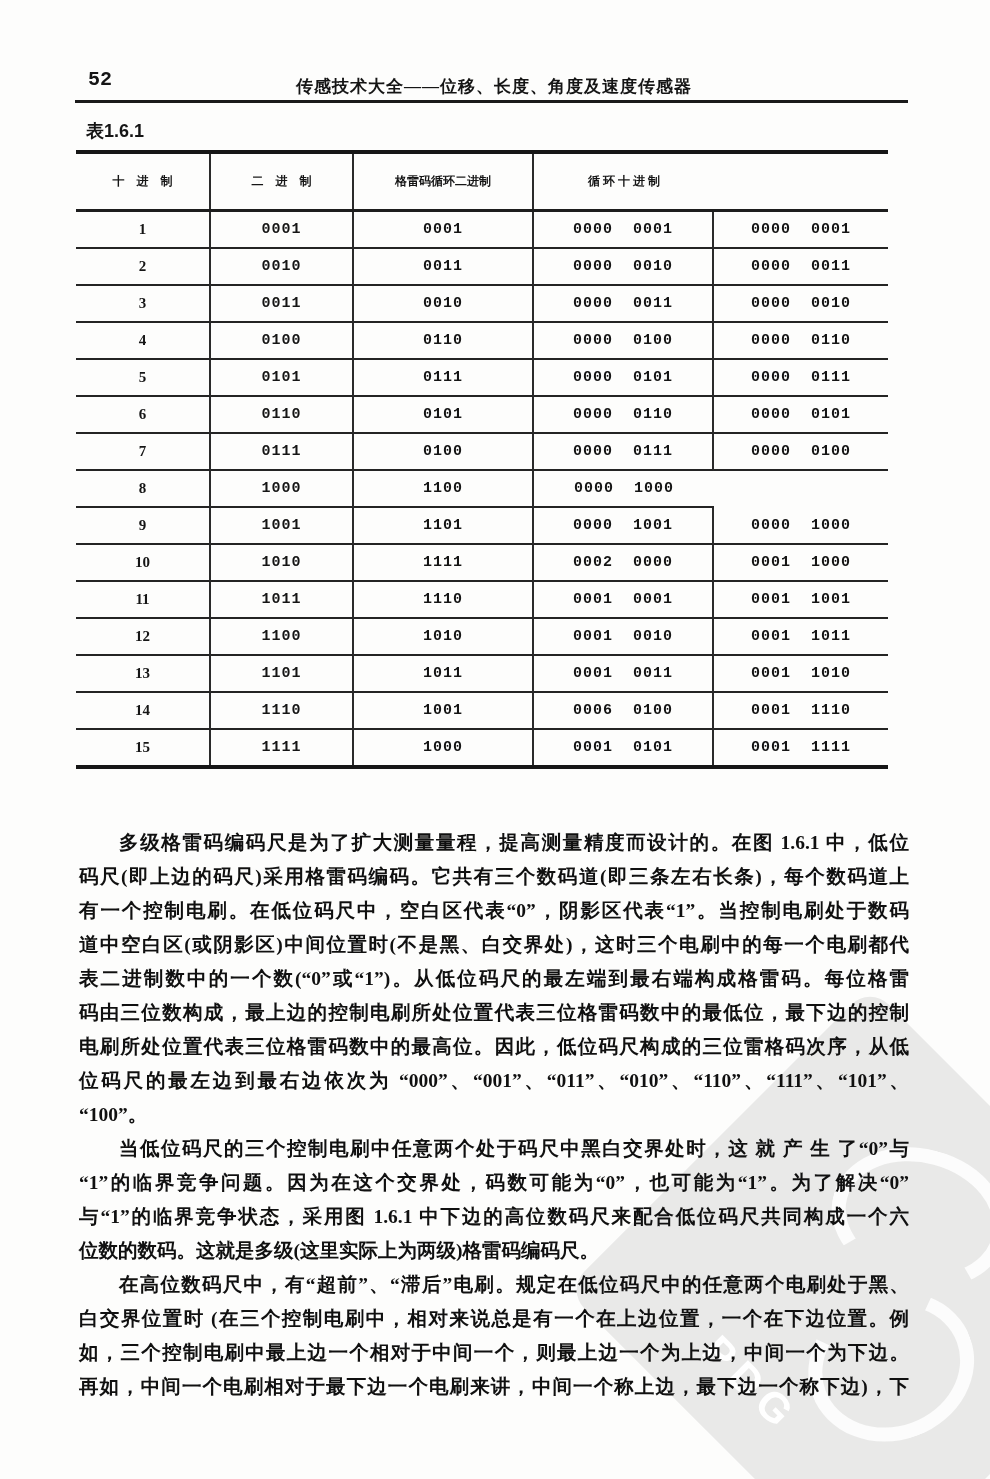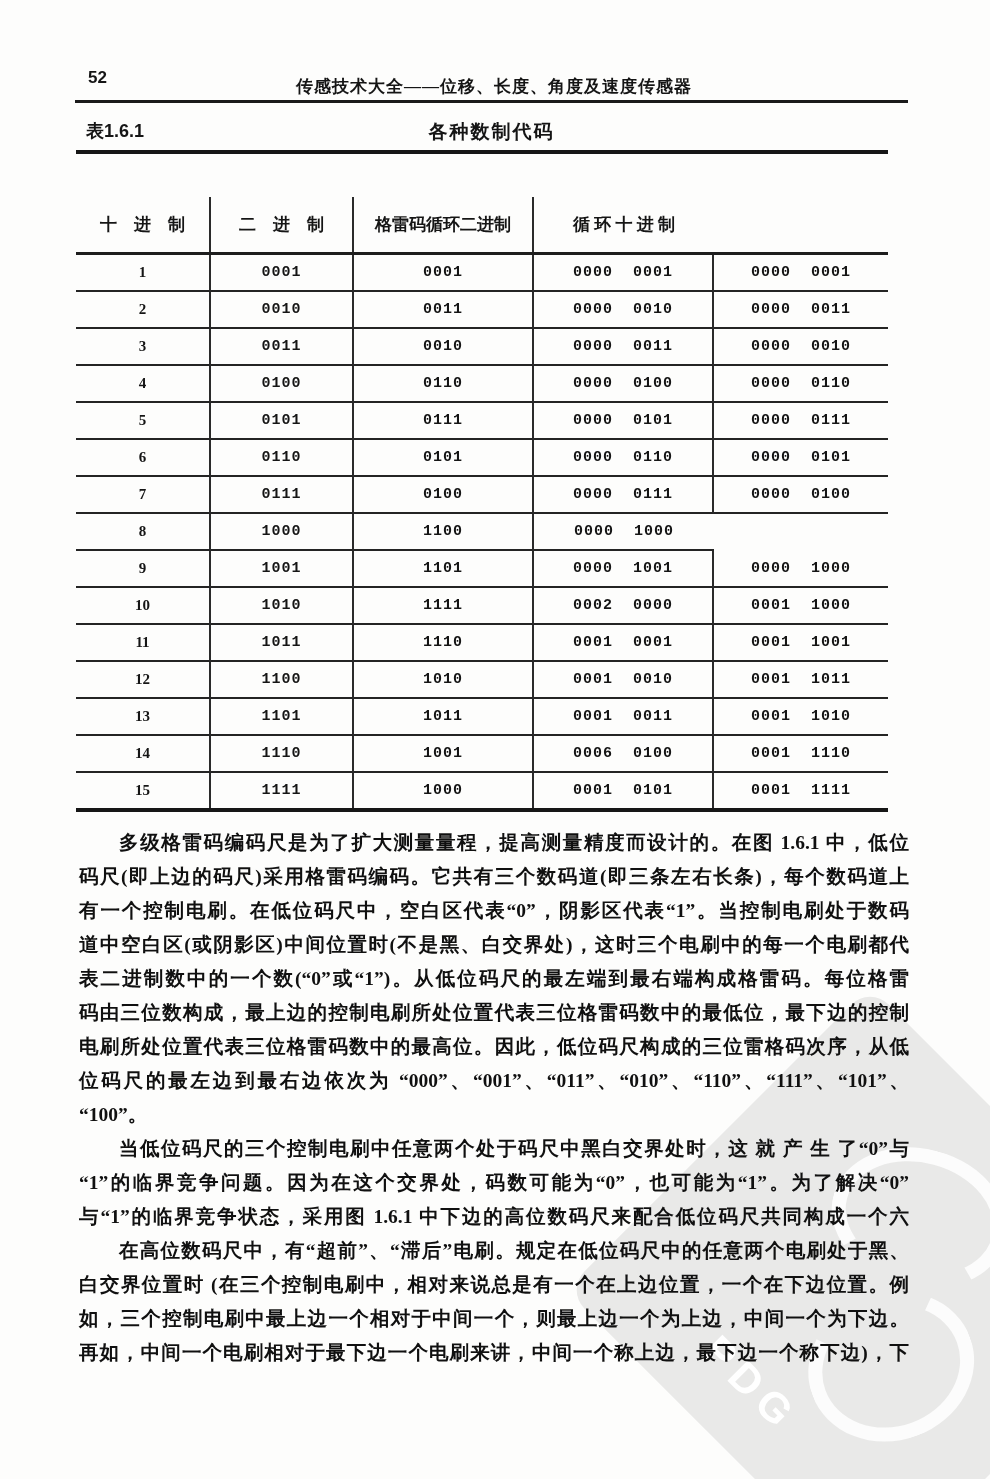--- a/index.html
+++ b/index.html
@@ -28,22 +28,22 @@
     transform:rotate(45deg);
     font-family:"Liberation Sans",sans-serif;
     font-weight:bold;font-size:42px;letter-spacing:8px;color:#ffffff;
   }
   
   .running-head{
     position:absolute;left:78px;right:80px;top:66px;height:26px;z-index:2;
   }
   .page-num{
     position:absolute;left:10px;top:2px;
-    font-family:Liberation Sans, sans-serif;
-    font-weight:bold;font-size:17px;
+    font-family:Liberation Mono, monospace;
+    font-weight:bold;font-size:20px;
   }
   .head-title{
     position:absolute;left:0;right:0;top:2px;text-align:center;
     font-size:17px;font-weight:bold;letter-spacing:1px;margin-top:7px;
   }
   .rule-top{
     position:absolute;left:75px;right:82px;top:100px;height:3px;background:#1a1a1a;z-index:2;
   }
   
   .caption-row{
@@ -66,21 +66,21 @@
   }
   .trow{
     display:grid;
     grid-template-columns:135px 143px 180px 180px 174px;
   }
   .thead{
     border-bottom:3px solid #1d1d1d;
   }
   .thead .tcell{
     height:55px;line-height:55px;
-    font-weight:bold;font-size:17px;margin-top:43px;
+    font-weight:bold;font-size:12px;
   }
   .tcell{
     text-align:center;
     border-right:2px solid #2a2a2a;
     overflow:hidden;white-space:pre;
   }
   .tcell:last-child{border-right:none;}
   .drow .tcell{
     height:35px;line-height:35px;
     border-bottom:2px solid #242424;
@@ -116,21 +116,20 @@
   <div class="wm-text">PDG</div>
 
   <div class="running-head">
     <span class="page-num">52</span>
     <span class="head-title">传感技术大全——位移、长度、角度及速度传感器</span>
   </div>
   <div class="rule-top"></div>
 
   <div class="caption-row">
     <span class="tbl-label">表1.6.1</span>
-    <span class="tbl-caption">各种数制代码</span>
   </div>
 
   <div class="code-table">
     <div class="trow thead">
       <div class="tcell">十　进　制</div>
       <div class="tcell">二　进　制</div>
       <div class="tcell">格雷码循环二进制</div>
       <div class="tcell">循 环 十 进 制</div>
     </div>
     <div id="tbody">
@@ -247,19 +246,20 @@
       <div class="tline">有一个控制电刷。在低位码尺中，空白区代表“0”，阴影区代表“1”。当控制电刷处于数码</div>
       <div class="tline">道中空白区(或阴影区)中间位置时(不是黑、白交界处)，这时三个电刷中的每一个电刷都代</div>
       <div class="tline">表二进制数中的一个数(“0”或“1”)。从低位码尺的最左端到最右端构成格雷码。每位格雷</div>
       <div class="tline">码由三位数构成，最上边的控制电刷所处位置代表三位格雷码数中的最低位，最下边的控制</div>
       <div class="tline">电刷所处位置代表三位格雷码数中的最高位。因此，低位码尺构成的三位雷格码次序，从低</div>
       <div class="tline">位码尺的最左边到最右边依次为 “000”、“001”、“011”、“010”、“110”、“111”、“101”、</div>
       <div class="tline flush">“100”。</div>
       <div class="tline indent">当低位码尺的三个控制电刷中任意两个处于码尺中黑白交界处时，这 就 产 生 了“0”与</div>
       <div class="tline">“1”的临界竞争问题。因为在这个交界处，码数可能为“0”，也可能为“1”。为了解决“0”</div>
       <div class="tline">与“1”的临界竞争状态，采用图 1.6.1 中下边的高位数码尺来配合低位码尺共同构成一个六</div>
+      <div class="tline flush">位数的数码。这就是多级(这里实际上为两级)格雷码编码尺。</div>
       <div class="tline indent">在高位数码尺中，有“超前”、“滞后”电刷。规定在低位码尺中的任意两个电刷处于黑、</div>
       <div class="tline">白交界位置时 (在三个控制电刷中，相对来说总是有一个在上边位置，一个在下边位置。例</div>
       <div class="tline">如，三个控制电刷中最上边一个相对于中间一个，则最上边一个为上边，中间一个为下边。</div>
       <div class="tline">再如，中间一个电刷相对于最下边一个电刷来讲，中间一个称上边，最下边一个称下边)，下</div>
     </main>
 
 </div>
 
 </body></html>

